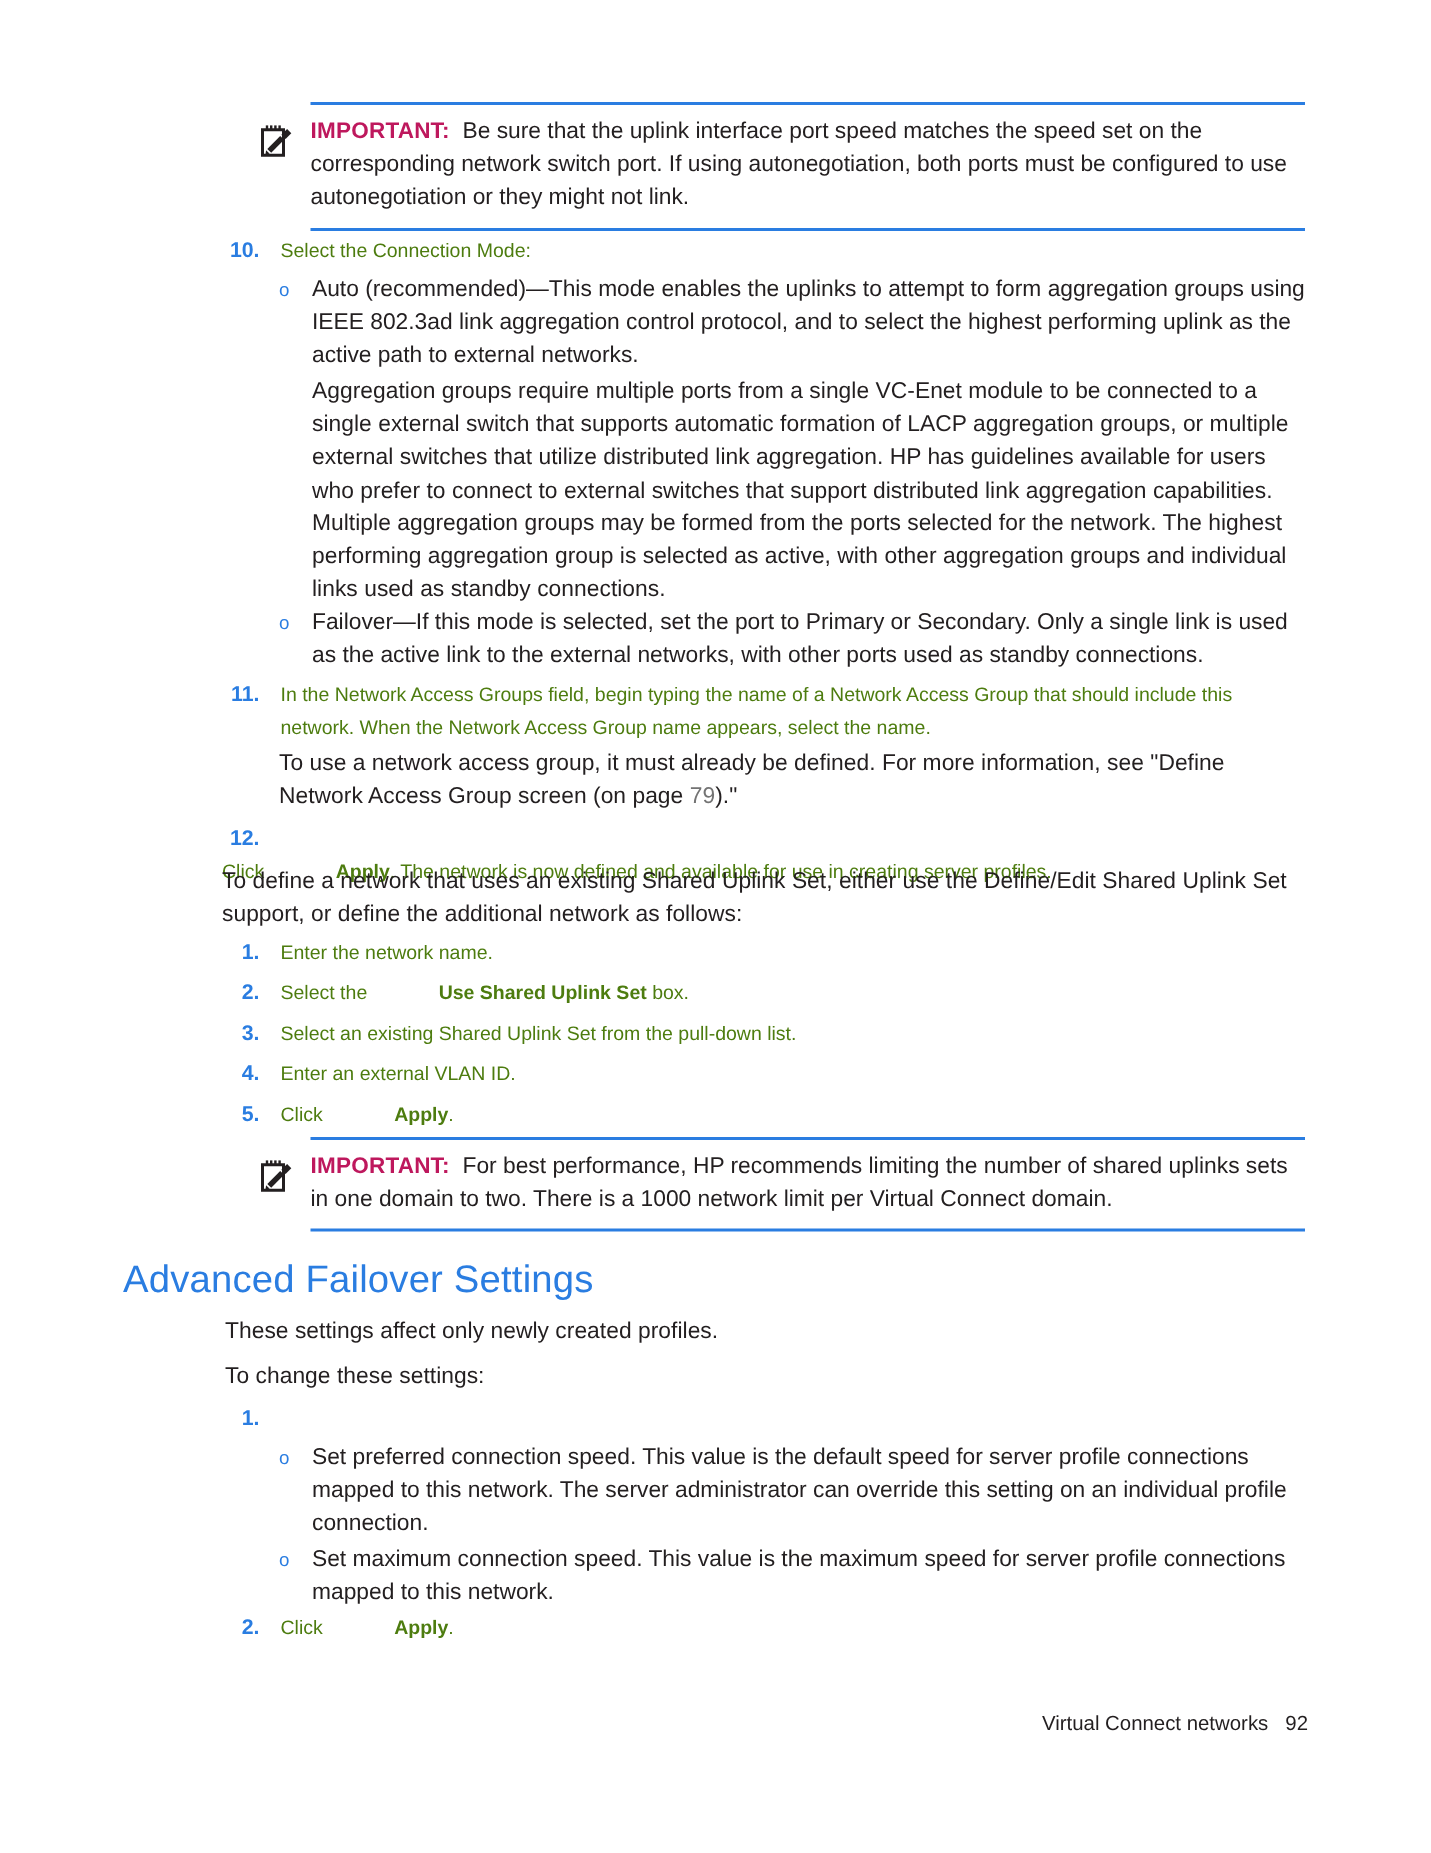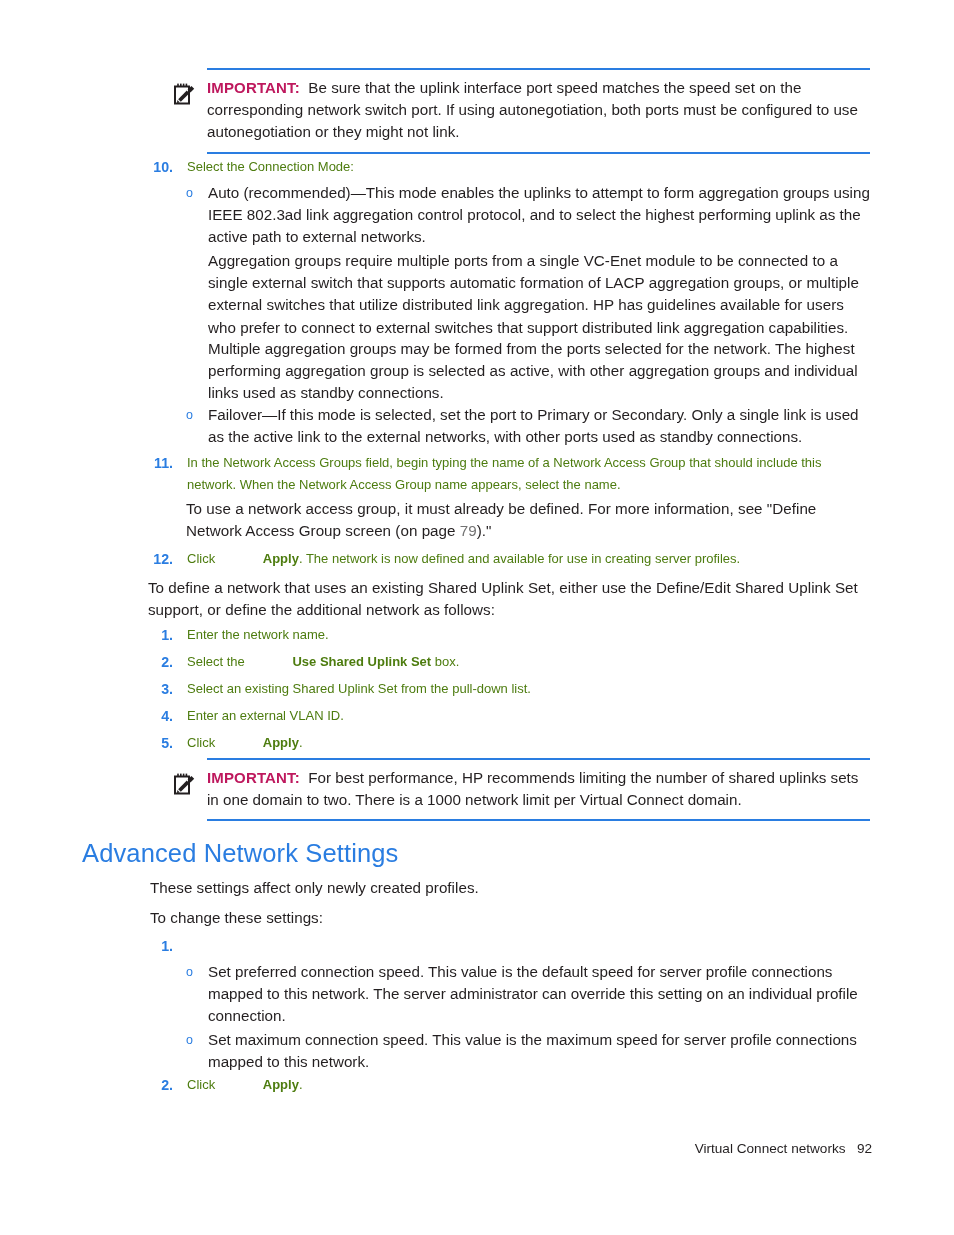--- a/index.html
+++ b/index.html
@@ -165,21 +165,21 @@
 
   <div class="oitem" style="position:absolute; left:148px; top:452px; width:725px;">
     <div class="onum" style="width:25px; margin-right:14px;">11.</div>
     <div class="otext" style="width:686px;">In the Network Access Groups field, begin typing the name of a Network Access Group that should include this network. When the Network Access Group name appears, select the name.</div>
   </div>
 
   <div class="para body-text" style="left:186px; top:498px; width:684px;">
     <span>To use a network access group, it must already be defined. For more information, see "Define Network Access Group screen (on page </span><span class="link">79</span><span>)."</span>
   </div>
 
-  <div class="oitem" style="position:absolute; left:148px; top:548px; width:725px;">
+  <div class="oitem" style="position:absolute; left:148px; top:548px; width:725px;flex-direction:column;">
     <div class="onum" style="width:25px; margin-right:14px;">12.</div>
     <div class="otext" style="width:686px;">
       <span>Click </span><span class="bold">Apply</span><span>. The network is now defined and available for use in creating server profiles.</span>
     </div>
   </div>
 
   <div class="para body-text" style="left:148px; top:577px; width:723px;">To define a network that uses an existing Shared Uplink Set, either use the Define/Edit Shared Uplink Set support, or define the additional network as follows:</div>
 
   <div class="oitem" style="position:absolute; left:148px; top:624px; width:725px;">
     <div class="onum" style="width:25px; margin-right:14px;">1.</div>
@@ -227,21 +227,21 @@
         <path d="M6.2 17.3 L14.8 8.6 L17.4 11.2 L8.8 19.8 Z" fill="#231f20"></path>
         <path d="M15.6 7.8 L19.4 4.0 L22.2 6.8 L18.4 10.6 Z" fill="#231f20"></path>
         <path d="M5.4 18.1 L5.0 20.9 L7.8 20.5 Z" fill="#231f20"></path>
       </svg>
     </div>
     <div class="note-body">
       <span class="note-label">IMPORTANT:</span><span class="note-text">&nbsp;&nbsp;<span>For best performance, HP recommends limiting the number of shared uplinks sets in one domain to two. There is a 1000 network limit per Virtual Connect domain.</span></span>
     </div>
   </div>
 
-  <h1 class="h1" style="left:82px; top:838px; width:700px;">Advanced Network Settings</h1>
+  <h1 class="h1" style="left:82px; top:838px; width:700px;">Advanced Failover Settings</h1>
 
   <div class="para body-text" style="left:150px; top:877px; width:700px;">These settings affect only newly created profiles.</div>
 
   <div class="para body-text" style="left:150px; top:907px; width:700px;">To change these settings:</div>
 
   <div class="oitem" style="position:absolute; left:148px; top:935px; width:725px;">
     <div class="onum" style="width:25px; margin-right:14px;">1.</div>
   </div>
 
   <div class="sitem" style="position:absolute; left:186px; top:961px; width:687px;">

